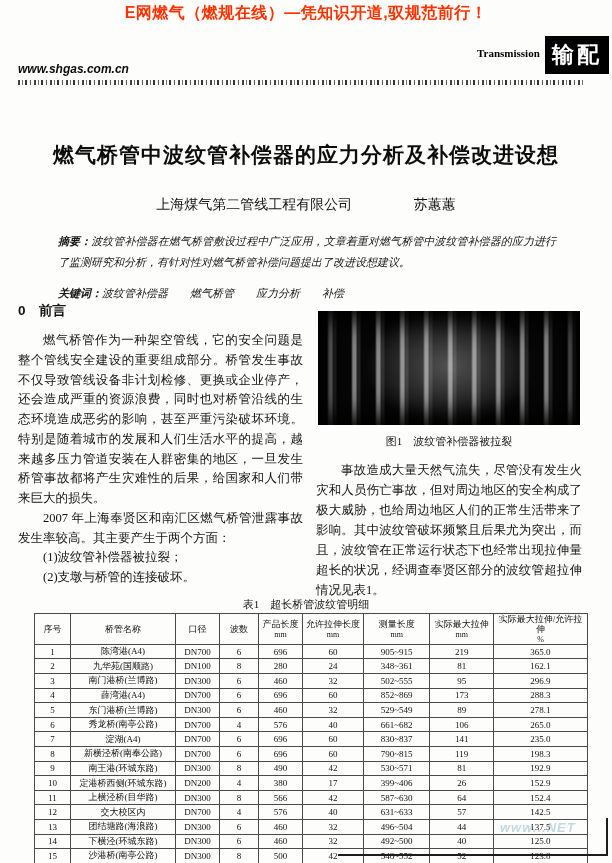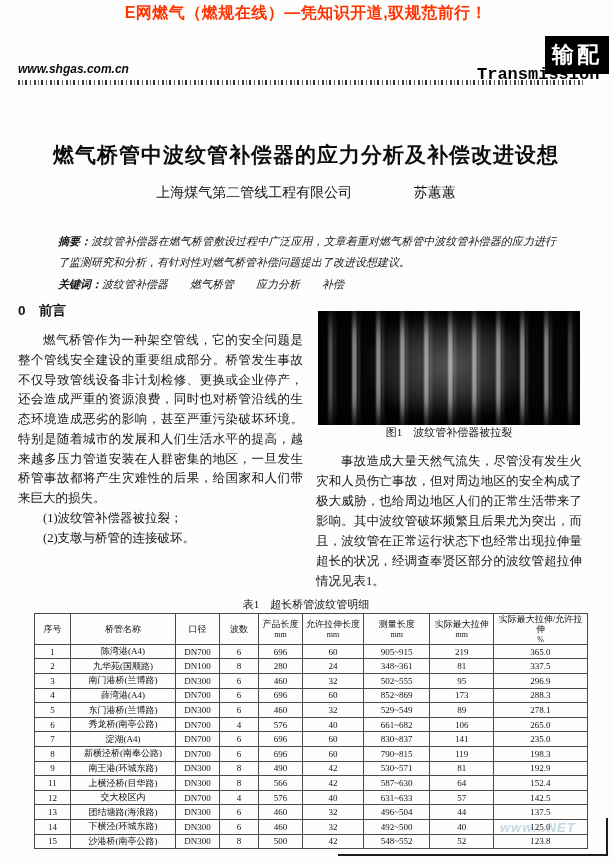--- a/index.html
+++ b/index.html
@@ -27,40 +27,40 @@
       #141414 0 2px, transparent 2px 4px, #4a4a4a 4px 5px, transparent 5px 7px,
       #000 7px 9px, transparent 9px 12px, #333 12px 13px, transparent 13px 16px);
   }
   .badge {
     position:absolute; left:545px; top:36px; width:64px; height:38px;
     background:#000; color:#fff; display:flex; align-items:center; justify-content:center;
     font-family:"Liberation Sans","DejaVu Sans",sans-serif;
     font-weight:bold; font-size:22px; letter-spacing:3px;
   }
   .badge-en {
-    position:absolute; left:477px; top:65px;
-    font-family:Liberation Mono, monospace;
-    font-weight:bold; font-size:17px; color:#000;
+    position:absolute; left:477px; top:47px;
+    font-family:Liberation Serif, serif;
+    font-weight:bold; font-size:11px; color:#000;
   }
   
   .title {
     position:absolute; top:141px; left:10px; right:10px; text-align:center;
     font-family:"Liberation Sans","DejaVu Sans",sans-serif;
     font-weight:bold; font-size:21px; letter-spacing:1px; color:#0d0d0d;
   }
   .byline {
-    position:absolute; top:184px; left:0; right:0; text-align:center; font-size:14px;
+    position:absolute; top:196px; left:0; right:0; text-align:center; font-size:14px;
   }
   .byline .author { margin-left:58px; }
   .abstract {
     position:absolute; top:231px; left:58px; width:498px;
     font-size:11px; line-height:1.9; text-align:justify;font-style:italic;
   }
   .abstract b { font-family:"Liberation Sans","DejaVu Sans",sans-serif; }
-  .kwline { margin-top:1px; }
+  .kwline { margin-top:10px; }
   .sec-heading {
     position:absolute; top:302px; left:18px;
     font-family:"Liberation Sans","DejaVu Sans",sans-serif;
     font-weight:bold; font-size:13.5px;text-align:right;
   }
   
   .col-left {
     position:absolute; top:331px; left:18px; width:285px;
     font-size:12.5px; line-height:1.58; text-align:justify;
   }
@@ -68,21 +68,21 @@
   .col-right { position:absolute; top:311px; left:316px; width:266px; }
   .figure {
     width:262px; height:114px; margin-left:2px; background:
       radial-gradient(ellipse 42% 70% at 50% 48%, rgba(255,255,255,.30), rgba(255,255,255,.10) 55%, rgba(255,255,255,0) 76%),
       repeating-linear-gradient(90deg,
         rgba(255,255,255,0) 0 9px, rgba(230,230,230,.55) 11px 14px,
         rgba(120,120,120,.25) 15px 18px, rgba(255,255,255,0) 19px 24px),
       #060606;
     box-shadow: inset 0 0 24px 10px #000;
   }
-  .fig-caption { text-align:center; font-size:11px; }
+  .fig-caption { text-align:center; font-size:11px; margin-top:9px; }
   .col-right p {
     margin:11px 0 0 0; font-size:12.5px; line-height:1.6;
     text-align:justify; text-indent:2em;
   }
   
   .tbl-caption {
     position:absolute; top:597px; left:0; right:0; text-align:center; font-size:11px;
   }
   table.tbl {
     position:absolute; top:613px; left:34px; width:554px;
@@ -127,20 +127,21 @@
     </div>
     <div class="kwline">
       <b>关键词：</b><span>波纹管补偿器　　燃气桥管　　应力分析　　补偿</span>
     </div>
   </div>
 
   <div class="sec-heading">0　前言</div>
 
   <div class="col-left">
     <p>燃气桥管作为一种架空管线，它的安全问题是整个管线安全建设的重要组成部分。桥管发生事故不仅导致管线设备非计划检修、更换或企业停产，还会造成严重的资源浪费，同时也对桥管沿线的生态环境造成恶劣的影响，甚至严重污染破坏环境。特别是随着城市的发展和人们生活水平的提高，越来越多压力管道安装在人群密集的地区，一旦发生桥管事故都将产生灾难性的后果，给国家和人们带来巨大的损失。</p>
+    <p>2007 年上海奉贤区和南汇区燃气桥管泄露事故发生率较高。其主要产生于两个方面：</p>
     <p>(1)波纹管补偿器被拉裂；</p>
     <p>(2)支墩与桥管的连接破坏。</p>
   </div>
 
   <div class="col-right">
     <div class="figure"></div>
     <div class="fig-caption">图1　波纹管补偿器被拉裂</div>
     <p>事故造成大量天然气流失，尽管没有发生火灾和人员伤亡事故，但对周边地区的安全构成了极大威胁，也给周边地区人们的正常生活带来了影响。其中波纹管破坏频繁且后果尤为突出，而且，波纹管在正常运行状态下也经常出现拉伸量超长的状况，经调查奉贤区部分的波纹管超拉伸情况见表1。</p>
   </div>
 
@@ -207,21 +208,21 @@
         </tr>
         <tr>
           <td>2</td>
           <td>九华苑(国顺路)</td>
           <td>DN100</td>
           <td>8</td>
           <td>280</td>
           <td>24</td>
           <td>348~361</td>
           <td>81</td>
-          <td>337.5</td>
+          <td>162.1</td>
         </tr>
         <tr>
           <td>3</td>
           <td>南门港桥(兰博路)</td>
           <td>DN300</td>
           <td>6</td>
           <td>460</td>
           <td>32</td>
           <td>502~555</td>
           <td>95</td>
@@ -287,20 +288,31 @@
           <td>南王港(环城东路)</td>
           <td>DN300</td>
           <td>8</td>
           <td>490</td>
           <td>42</td>
           <td>530~571</td>
           <td>81</td>
           <td>192.9</td>
         </tr>
         <tr>
+          <td>10</td>
+          <td>定港桥西侧(环城东路)</td>
+          <td>DN200</td>
+          <td>4</td>
+          <td>380</td>
+          <td>17</td>
+          <td>399~406</td>
+          <td>26</td>
+          <td>152.9</td>
+        </tr>
+        <tr>
           <td>11</td>
           <td>上横泾桥(目华路)</td>
           <td>DN300</td>
           <td>8</td>
           <td>566</td>
           <td>42</td>
           <td>587~630</td>
           <td>64</td>
           <td>152.4</td>
         </tr>

